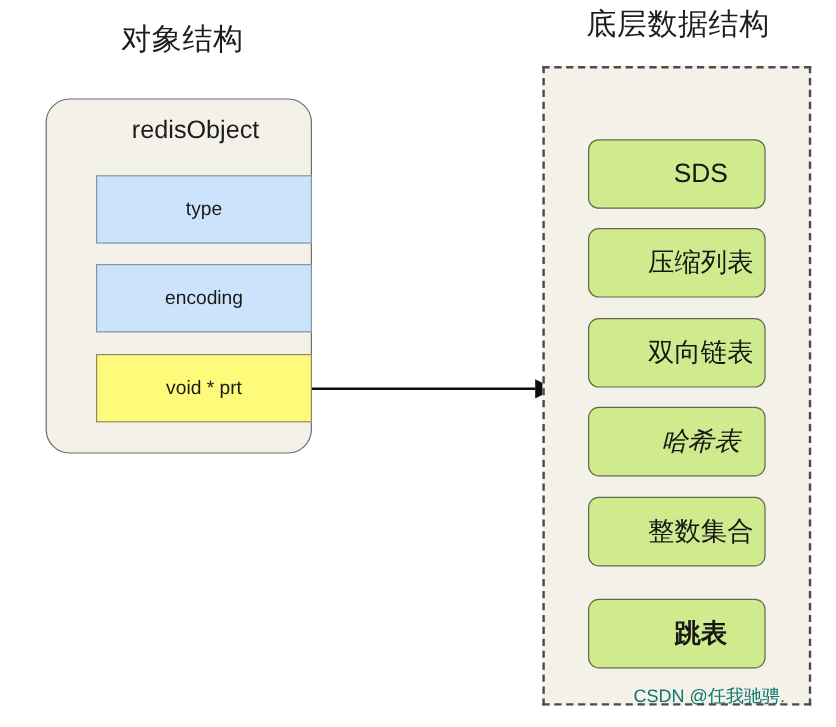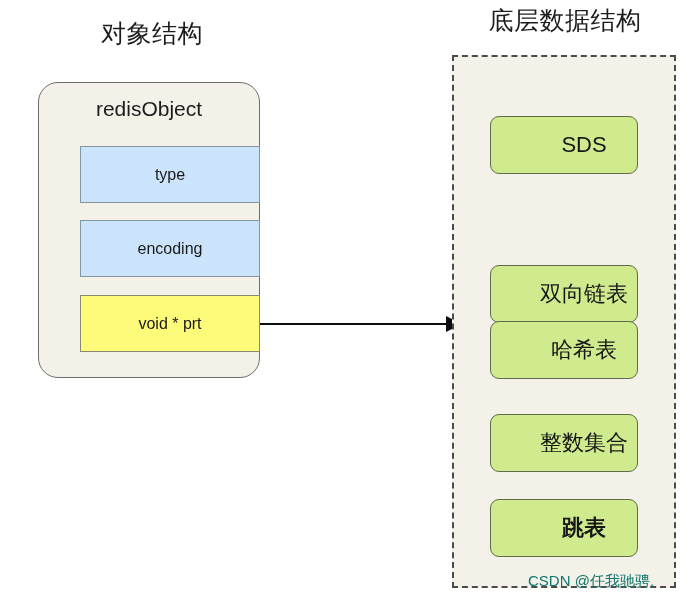--- a/index.html
+++ b/index.html
@@ -52,21 +52,21 @@
     top: 82px;
     width: 222px;
     height: 296px;
     background: #f4f1e9;
     border: 1.6px solid #6d6d6d;
     border-radius: 20px;
     box-sizing: border-box;
   }
   #redis-object-label {
     position: absolute;
-    left: 38px;
+    left: 52px;
     top: 96px;
     width: 222px;
     text-align: center;
     font-size: 21px;
     line-height: 26px;
     color: #1c1c1c;
     white-space: nowrap;
   }
 
   .field-box {
@@ -123,21 +123,21 @@
     align-items: center;
     justify-content: center;
     font-size: 22px;
     color: #171717;
     white-space: nowrap;
     padding-left: 40px;
   }
   #ds-0 { top: 116px; }
   #ds-1 { top: 190px; }
   #ds-2 { top: 265px; }
-  #ds-3 { top: 321px; }
+  #ds-3 { top: 339px; font-style: italic; }
   #ds-4 { top: 414px; }
   #ds-5 { top: 499px; font-weight: bold; }
 
   
   #watermark {
     position: absolute;
     left: 528px;
     top: 572px;
     font-size: 15px;
     line-height: 18px;
@@ -167,20 +167,21 @@
 
   <svg id="arrow-svg" viewBox="0 0 215 50" xmlns="http://www.w3.org/2000/svg">
     <line x1="10" y1="24" x2="196" y2="24" stroke="#0d0d0d" stroke-width="2.1"></line>
     <polygon points="196,16 212,24 196,32" fill="#0d0d0d"></polygon>
   </svg>
 
   <div id="underlying-box"></div>
 
   <div class="ds-box" id="ds-0">SDS</div>
 
+  <div class="ds-box" id="ds-1">压缩列表</div>
 
   <div class="ds-box" id="ds-2">双向链表</div>
 
   <div class="ds-box" id="ds-3">哈希表</div>
 
   <div class="ds-box" id="ds-4">整数集合</div>
 
   <div class="ds-box" id="ds-5">跳表</div>
 
   <div id="watermark">CSDN @任我驰骋.</div>

